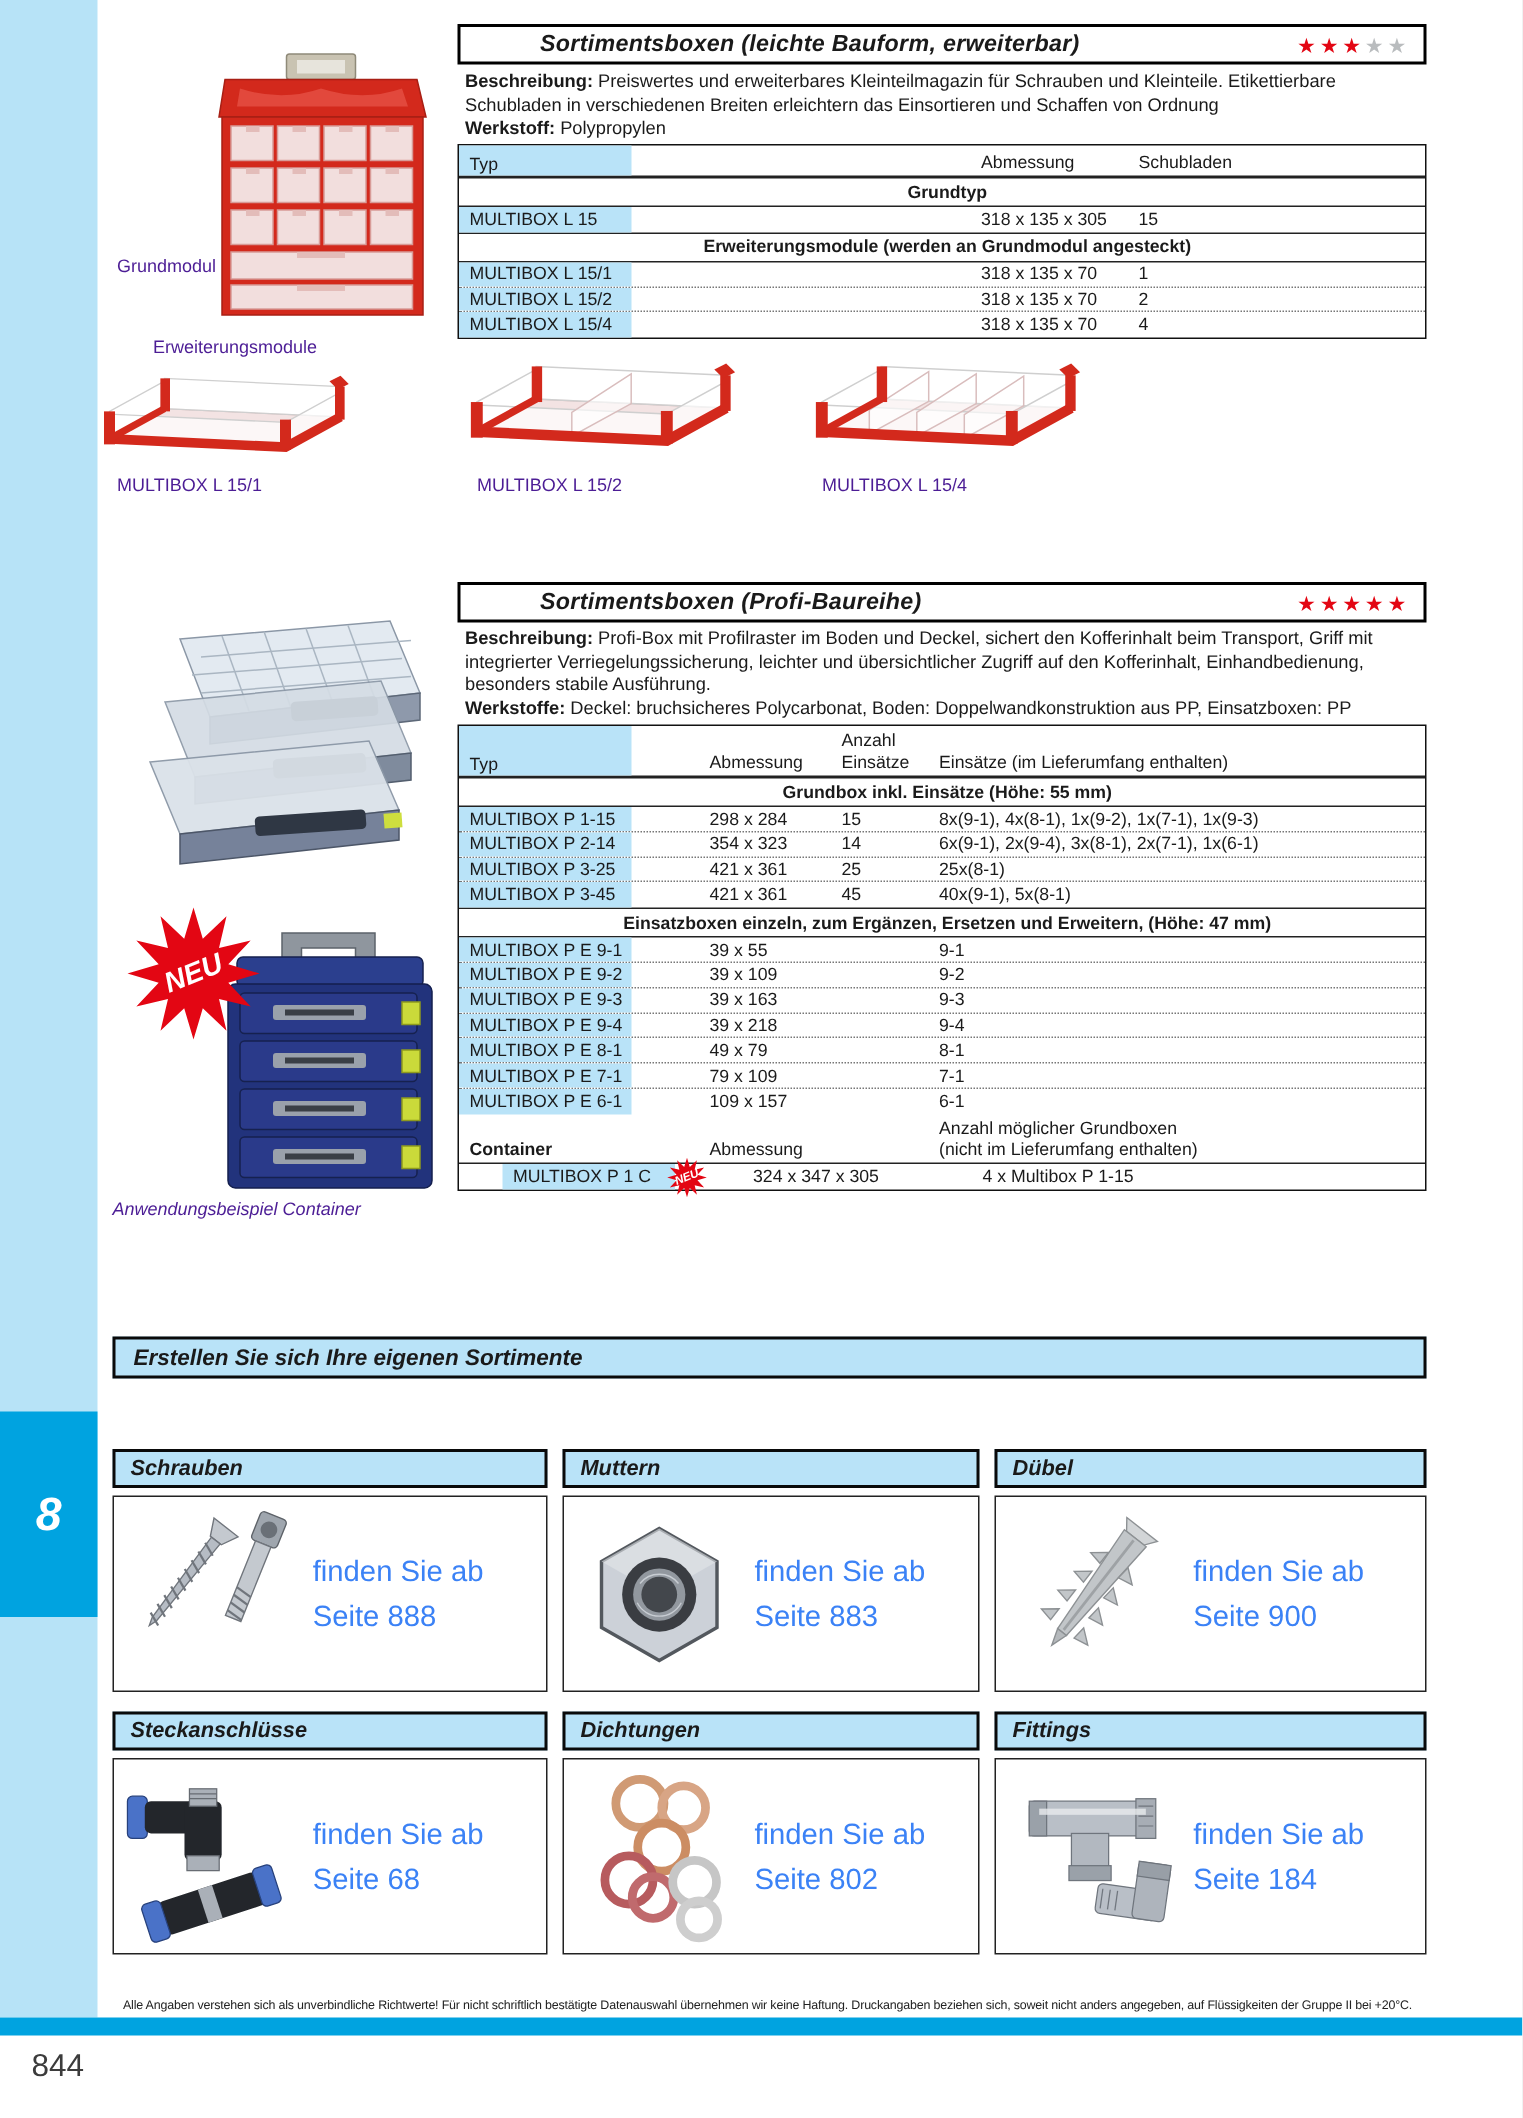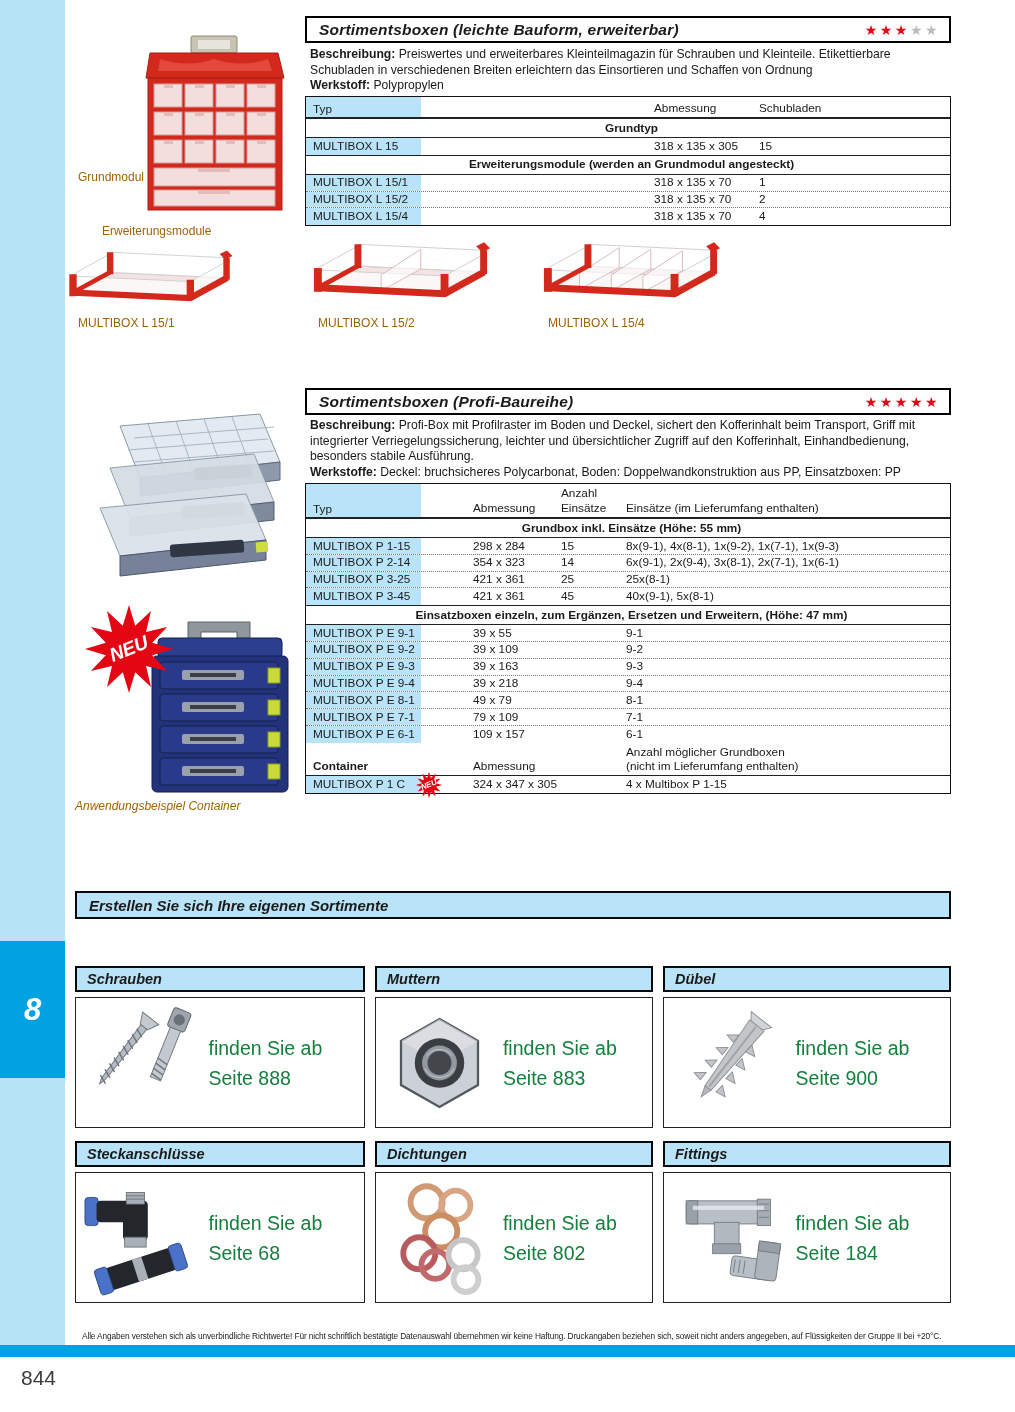--- a/index.html
+++ b/index.html
@@ -13,21 +13,21 @@
               display:flex; align-items:center; justify-content:center; }
   .side-tab span { color:#fff; font-size:31px; font-weight:bold; font-style:italic; }
   .bottom-strip { position:absolute; left:0; top:1345px; width:1015px; height:12px; background:#00a3e0; }
   .disclaimer { position:absolute; left:82px; top:1331px; width:925px; font-size:8.3px; letter-spacing:-0.12px;
                 white-space:nowrap; color:#222; }
   .page-num { position:absolute; left:21px; top:1366px; font-size:21px; color:#3c3c3c; }
 
   
   .title-box { position:absolute; left:305px; width:646px; height:27px; border:2px solid #000; background:#fff;
                display:flex; align-items:center; }
-  .title-box .ttl { font-weight:bold; font-style:italic; font-size:15.5px; padding-left:12px; letter-spacing:.2px; }
+  .title-box .ttl { font-weight:bold; font-style:italic; font-size:15.5px; padding-left:12px; letter-spacing:.2px;margin-left:41px; }
   .title-box .stars { margin-left:auto; padding-right:9px; font-size:14px; letter-spacing:2.5px; line-height:1; }
   .star.red { color:#e30613; } .star.gray { color:#b9bcbe; }
 
   
   .specs { position:absolute; left:310px; width:644px; font-size:12.2px; line-height:15.6px; }
   .spec-label { font-weight:bold; }
 
   
   .cat-table { position:absolute; left:305px; width:646px; border:1.5px solid #111; background:#fff; font-size:11.8px; }
   .t-head { position:relative; border-bottom:1.2px solid #222; }
@@ -42,42 +42,42 @@
              padding:1.5px 0 1.5px 7px; line-height:15px;text-align:center; }
   .t-rows .t-row { display:flex; align-items:stretch; height:16.8px; line-height:16.8px; }
   .t-rows .t-row:not(:last-child) { border-bottom:1px dotted #777; }
   .t-row .typ-chip { align-items:center; padding:0 0 0 7px; }
   .t-row .c { display:flex; align-items:center; }
   
   .lt .gap1 { width:233px; } .lt .c-ab { width:105px; } .lt .c-sc { flex:1; }
   
   .pt .gap1 { width:52px; } .pt .c-ab { width:88px; } .pt .c-an { width:65px; } .pt .c-ei { flex:1; }
   .cont-head { position:relative; height:33px; border-bottom:1.2px solid #222; }
-  .cont-row { position:relative; }
+  .cont-row { position:relative;margin-left:29px; }
   .neu-small { position:absolute; left:108px; top:-5px; width:30px; height:28px; }
 
   
   .photo { position:absolute; }
-  .caption { position:absolute; font-size:12px; color:#a16207; }
+  .caption { position:absolute; font-size:12px; color:#4c1d95; }
 
   
   .banner { position:absolute; left:75px; top:891px; width:876px; height:28px; background:#b9e3f8;
             border:2px solid #0a0a0a; display:flex; align-items:center; }
   .banner span { font-weight:bold; font-style:italic; font-size:15px; padding-left:12px; }
 
   
   .cat-grid { position:absolute; left:75px; top:966px; width:984px; display:grid;
               grid-template-columns:290px 278px 288px; column-gap:10px; row-gap:13px; }
   .card-head { height:26px; background:#b9e3f8; border:2px solid #0a0a0a; display:flex; align-items:center;
                margin-bottom:5px; }
   .card-head span { font-weight:bold; font-style:italic; font-size:14.5px; padding-left:10px; }
   .card-box { height:131px; border:1.5px solid #222; background:#fff; display:flex; align-items:center; }
   .card-pic { width:46%; height:100%; display:flex; align-items:center; justify-content:center; }
   .card-pic svg { max-height:124px; }
-  .card-cta { font-size:19.5px; line-height:30px; color:#15803d; }
+  .card-cta { font-size:19.5px; line-height:30px; color:#3b82f6; }
 </style>
 </head>
 <body>
 
 <div class="page">
 
   <div class="sidebar"></div>
   <div class="side-tab">
     <span>8</span>
   </div>

